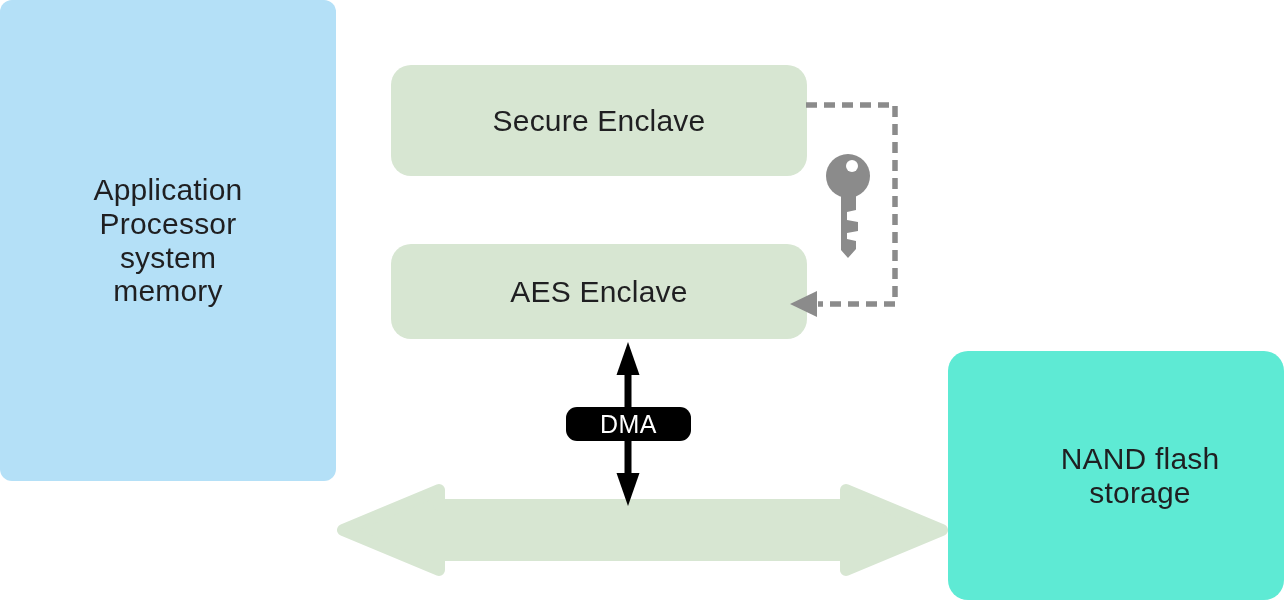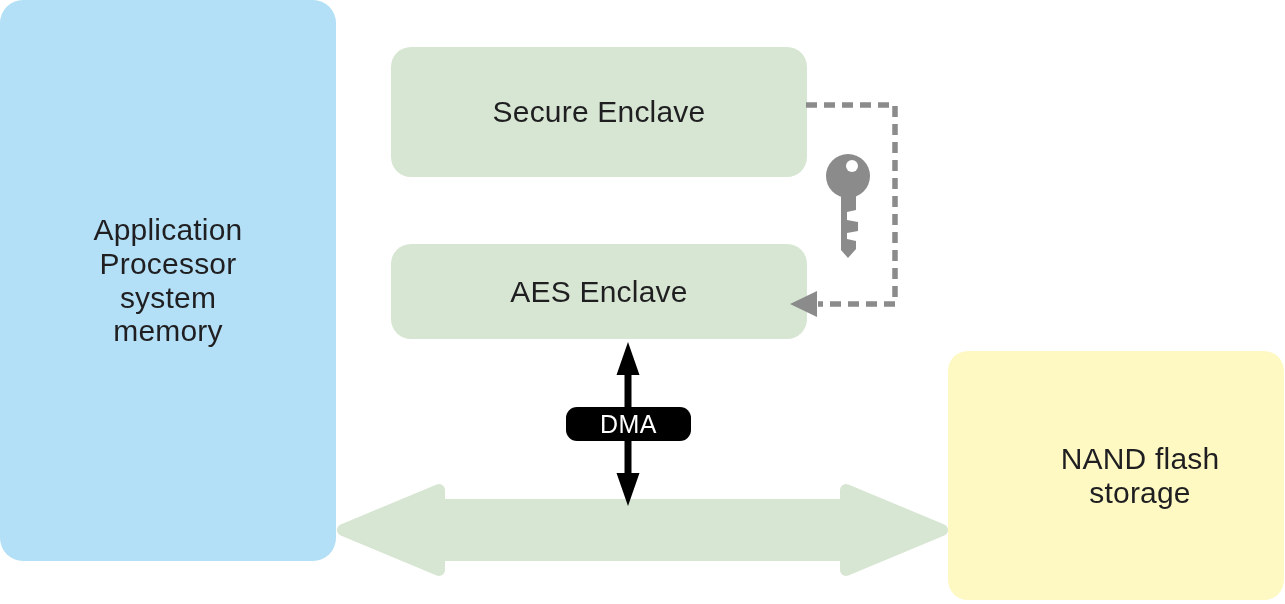--- a/index.html
+++ b/index.html
@@ -19,22 +19,22 @@
     text-align: center;
     border-radius: 20px;
     box-sizing: border-box;
   }
   .node-label {
     font-size: 30px;
     line-height: 1.12;
     white-space: pre-line;
     letter-spacing: 0.2px;
   }
-  #app-memory   { left: 0px;   top: 0px;   width: 336px; height: 561px; border-radius: 23px; }
-  #secure-enclave { left: 391px; top: 47px;  width: 416px; height: 130px; }
+  #app-memory   { left: 0px;   top: 0px;   width: 336px; height: 481px; border-radius: 12px; }
+  #secure-enclave { left: 391px; top: 65px;  width: 416px; height: 111px; }
   #aes-engine   { left: 391px; top: 244px; width: 416px; height: 95px;  }
   #nand-storage { left: 948px; top: 351px; width: 336px; height: 249px; }
   #connector-layer {
     position: absolute;
     left: 0; top: 0;
     width: 1285px;
     height: 604px;
     pointer-events: none;
   }
   #dma-badge {
@@ -66,21 +66,21 @@
   </div>
 
   <div class="node" id="secure-enclave" style="background: rgb(215, 230, 210);">
     <div class="node-label" style="color: rgb(31, 31, 33);">Secure Enclave</div>
   </div>
 
   <div class="node" id="aes-engine" style="background: rgb(215, 230, 210);">
     <div class="node-label" style="color: rgb(31, 31, 33);">AES Enclave</div>
   </div>
 
-  <div class="node" id="nand-storage" style="background: #fef9c3; padding-left: 48px;">
+  <div class="node" id="nand-storage" style="background: #5eead4; padding-left: 48px;">
     <div class="node-label" style="color: rgb(31, 31, 33);">NAND flash
 storage</div>
   </div>
 
   <svg id="connector-layer" viewBox="0 0 1285 604" xmlns="http://www.w3.org/2000/svg">
 
     <g>
       <polygon points="343,530 439,490 439,505 846,505 846,490 942,530 846,570 846,555 439,555 439,570" stroke-width="12" stroke-linejoin="round" fill="#d7e6d2" stroke="#d7e6d2"></polygon>
     </g>
 

